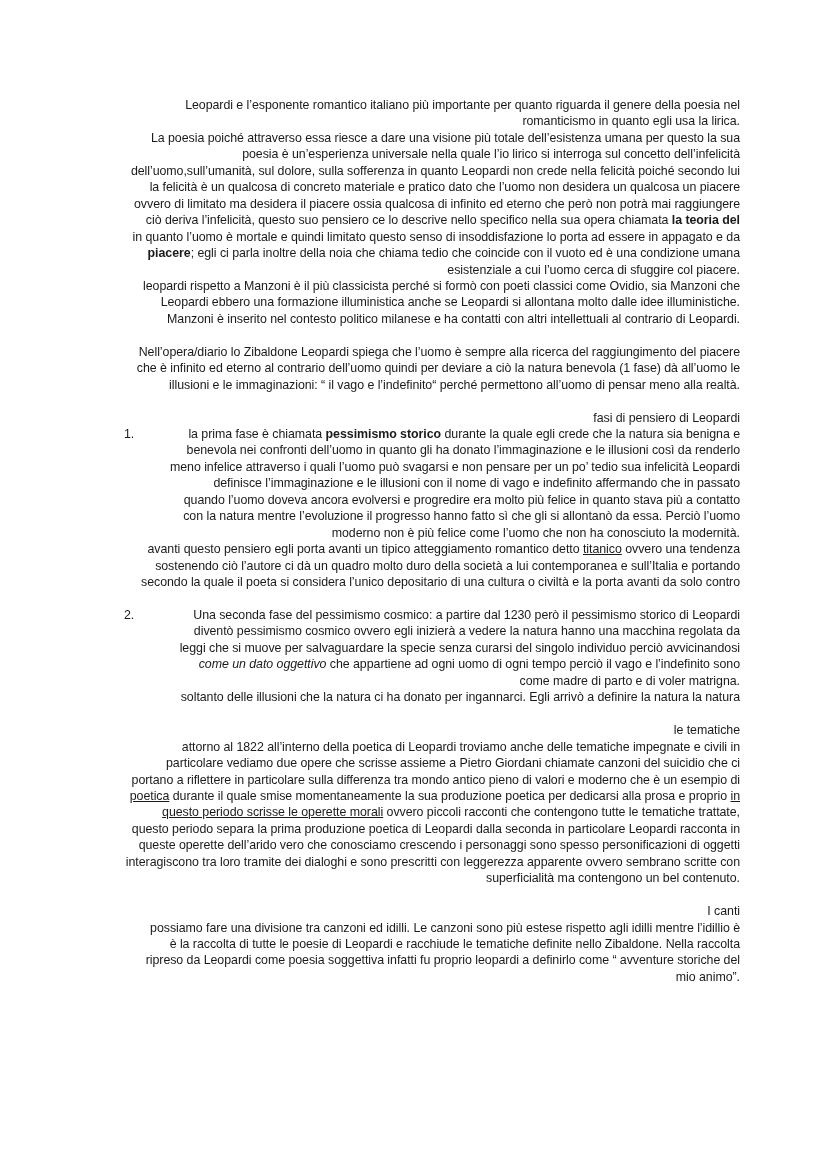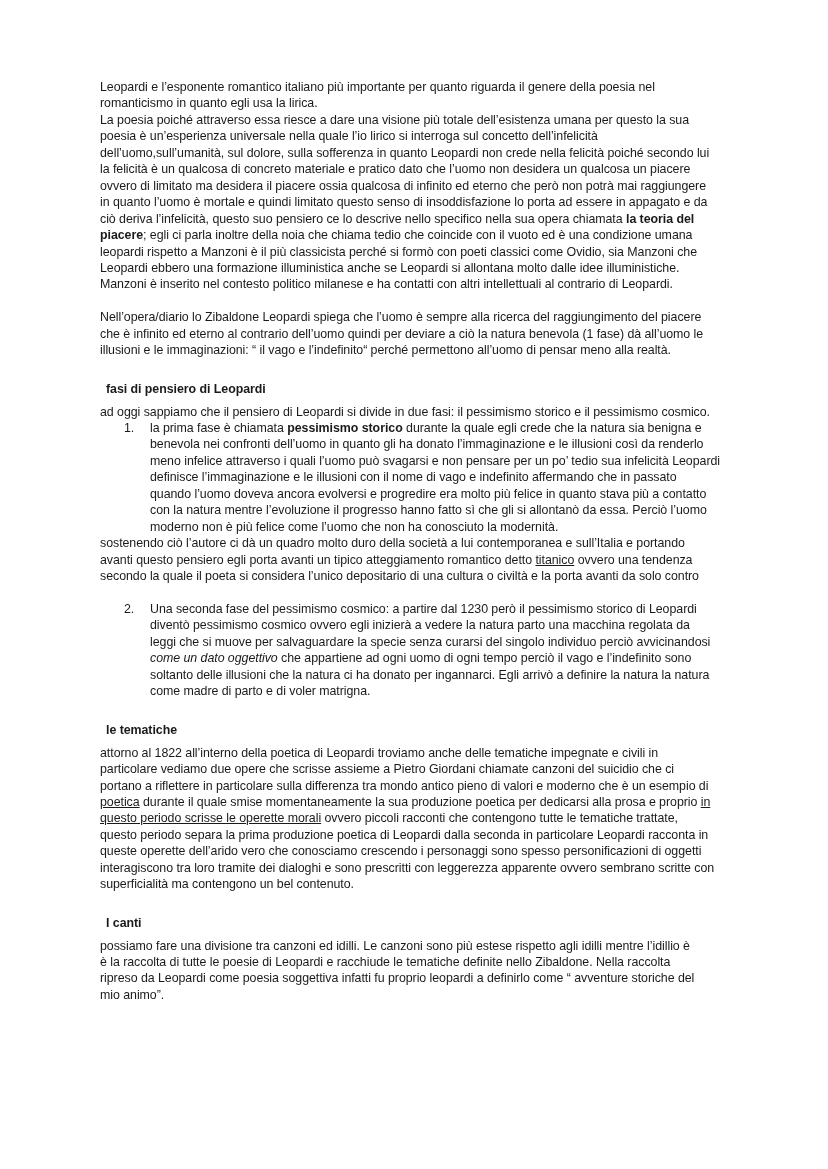--- a/index.html
+++ b/index.html
@@ -1,25 +1,26 @@
 <!DOCTYPE html>
 <html><head>
 <meta charset="utf-8">
 <style>
   html, body { margin: 0; padding: 0; background: #ffffff; }
   body { width: 828px; height: 1169px; position: relative; overflow: hidden; }
   .page {
-    position: absolute; left: 100px; top: 79px; width: 640px;
+    position: absolute; left: 100px; top: 97px; width: 640px;
     font-family: "Liberation Sans", sans-serif;
     font-size: 12.4px; line-height: 16.45px; color: #1a1a1a;
     letter-spacing: -0.05px;
+    text-align: right;
   }
   .para { margin: 0; white-space: nowrap; }
   .gap { height: 16.45px; }
-  .heading { font-weight: bold; margin: 6px; }
+  .heading { font-weight: normal; margin: 0; }
   b { font-weight: bold; }
   i { font-style: italic; }
   u { text-decoration: underline; text-underline-offset: 1px; }
   .list-item { position: relative; padding-left: 50px; white-space: nowrap; }
   .list-num { position: absolute; left: 24px; top: 0; }
   .line { display: block; }
 </style>
 </head>
 <body>
 
@@ -29,73 +30,71 @@
     <span class="line">Leopardi e l’esponente romantico italiano più importante per quanto riguarda il genere della poesia nel</span>
     <span class="line">romanticismo in quanto egli usa la lirica.</span>
   </div>
 
   <div class="para">
     <span class="line">La poesia poiché attraverso essa riesce a dare una visione più totale dell’esistenza umana per questo la sua</span>
     <span class="line">poesia è un’esperienza universale nella quale l’io lirico si interroga sul concetto dell’infelicità</span>
     <span class="line">dell’uomo,sull’umanità, sul dolore, sulla sofferenza in quanto Leopardi non crede nella felicità poiché secondo lui</span>
     <span class="line">la felicità è un qualcosa di concreto materiale e pratico dato che l’uomo non desidera un qualcosa un piacere</span>
     <span class="line">ovvero di limitato ma desidera il piacere ossia qualcosa di infinito ed eterno che però non potrà mai raggiungere</span>
+    <span class="line"><span>ciò deriva l’infelicità, questo suo pensiero ce lo descrive nello specifico nella sua opera chiamata </span><b>la teoria del</b></span>
     <span class="line">in quanto l’uomo è mortale e quindi limitato questo senso di insoddisfazione lo porta ad essere in appagato e da</span>
-    <span class="line"><span>ciò deriva l’infelicità, questo suo pensiero ce lo descrive nello specifico nella sua opera chiamata </span><b>la teoria del</b></span>
     <span class="line"><b>piacere</b><span>; egli ci parla inoltre della noia che chiama tedio che coincide con il vuoto ed è una condizione umana</span></span>
+    <span class="line">esistenziale a cui l’uomo cerca di sfuggire col piacere.</span>
   </div>
 
   <div class="para">
     <span class="line">leopardi rispetto a Manzoni è il più classicista perché si formò con poeti classici come Ovidio, sia Manzoni che</span>
     <span class="line">Leopardi ebbero una formazione illuministica anche se Leopardi si allontana molto dalle idee illuministiche.</span>
     <span class="line">Manzoni è inserito nel contesto politico milanese e ha contatti con altri intellettuali al contrario di Leopardi.</span>
   </div>
 
   <div class="gap"></div>
 
   <div class="para">
     <span class="line">Nell’opera/diario lo Zibaldone Leopardi spiega che l’uomo è sempre alla ricerca del raggiungimento del piacere</span>
     <span class="line">che è infinito ed eterno al contrario dell’uomo quindi per deviare a ciò la natura benevola (1 fase) dà all’uomo le</span>
     <span class="line">illusioni e le immaginazioni: “ il vago e l’indefinito“ perché permettono all’uomo di pensar meno alla realtà.</span>
   </div>
 
   <div class="gap"></div>
 
   <div class="heading">fasi di pensiero di Leopardi</div>
-  <div class="para">
-    <span class="line">ad oggi sappiamo che il pensiero di Leopardi si divide in due fasi: il pessimismo storico e il pessimismo cosmico.</span>
-  </div>
 
   <div class="list-item">
     <span class="list-num">1.</span>
     <span class="line"><span> la prima fase è chiamata </span><b>pessimismo storico</b><span> durante la quale egli crede che la natura sia benigna e</span></span>
     <span class="line">benevola nei confronti dell’uomo in quanto gli ha donato l’immaginazione e le illusioni così da renderlo</span>
     <span class="line">meno infelice attraverso i quali l’uomo può svagarsi e non pensare per un po’ tedio sua infelicità Leopardi</span>
     <span class="line">definisce l’immaginazione e le illusioni con il nome di vago e indefinito affermando che in passato</span>
     <span class="line">quando l’uomo doveva ancora evolversi e progredire era molto più felice in quanto stava più a contatto</span>
     <span class="line">con la natura mentre l’evoluzione il progresso hanno fatto sì che gli si allontanò da essa. Perciò l’uomo</span>
     <span class="line">moderno non è più felice come l’uomo che non ha conosciuto la modernità.</span>
   </div>
 
   <div class="para">
+    <span class="line"><span>avanti questo pensiero egli porta avanti un tipico atteggiamento romantico detto </span><u>titanico</u><span> ovvero una tendenza</span></span>
     <span class="line">sostenendo ciò l’autore ci dà un quadro molto duro della società a lui contemporanea e sull’Italia e portando</span>
-    <span class="line"><span>avanti questo pensiero egli porta avanti un tipico atteggiamento romantico detto </span><u>titanico</u><span> ovvero una tendenza</span></span>
     <span class="line">secondo la quale il poeta si considera l’unico depositario di una cultura o civiltà e la porta avanti da solo contro</span>
   </div>
 
   <div class="gap"></div>
 
   <div class="list-item">
     <span class="list-num">2.</span>
     <span class="line">Una seconda fase del pessimismo cosmico: a partire dal 1230 però il pessimismo storico di Leopardi</span>
-    <span class="line">diventò pessimismo cosmico ovvero egli inizierà a vedere la natura parto una macchina regolata da</span>
+    <span class="line">diventò pessimismo cosmico ovvero egli inizierà a vedere la natura hanno una macchina regolata da</span>
     <span class="line">leggi che si muove per salvaguardare la specie senza curarsi del singolo individuo perciò avvicinandosi</span>
     <span class="line"><i>come un dato oggettivo</i><span> che appartiene ad ogni uomo di ogni tempo perciò il vago e l’indefinito sono</span></span>
+    <span class="line">come madre di parto e di voler matrigna.</span>
     <span class="line">soltanto delle illusioni che la natura ci ha donato per ingannarci. Egli arrivò a definire la natura la natura</span>
-    <span class="line">come madre di parto e di voler matrigna.</span>
   </div>
 
   <div class="gap"></div>
 
   <div class="heading">le tematiche</div>
   <div class="para">
     <span class="line">attorno al 1822 all’interno della poetica di Leopardi troviamo anche delle tematiche impegnate e civili in</span>
     <span class="line">particolare vediamo due opere che scrisse assieme a Pietro Giordani chiamate canzoni del suicidio che ci</span>
     <span class="line">portano a riflettere in particolare sulla differenza tra mondo antico pieno di valori e moderno che è un esempio di</span>
     <span class="line"><u>poetica</u><span> durante il quale smise momentaneamente la sua produzione poetica per dedicarsi alla prosa e proprio </span><u>in</u></span>

